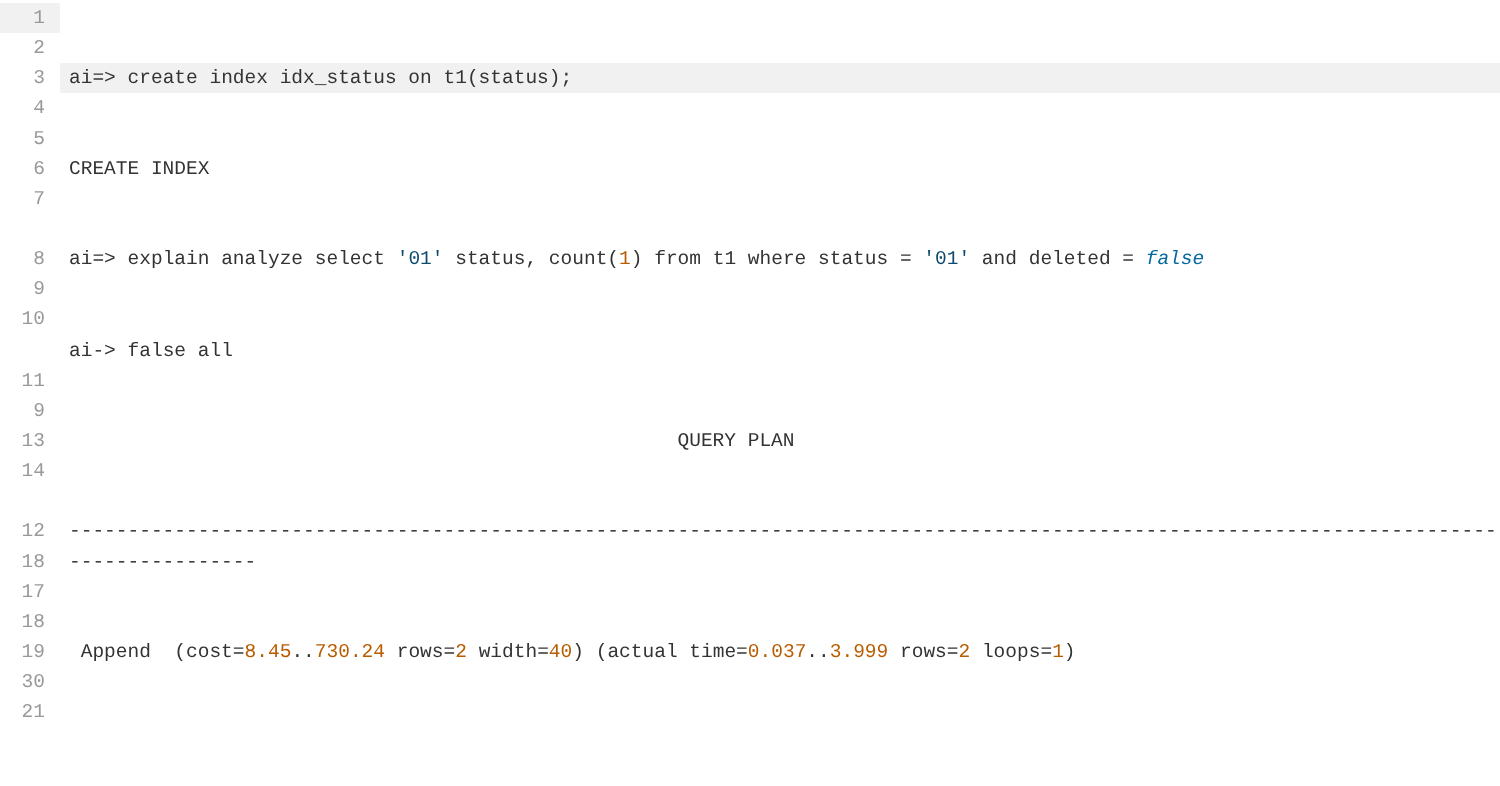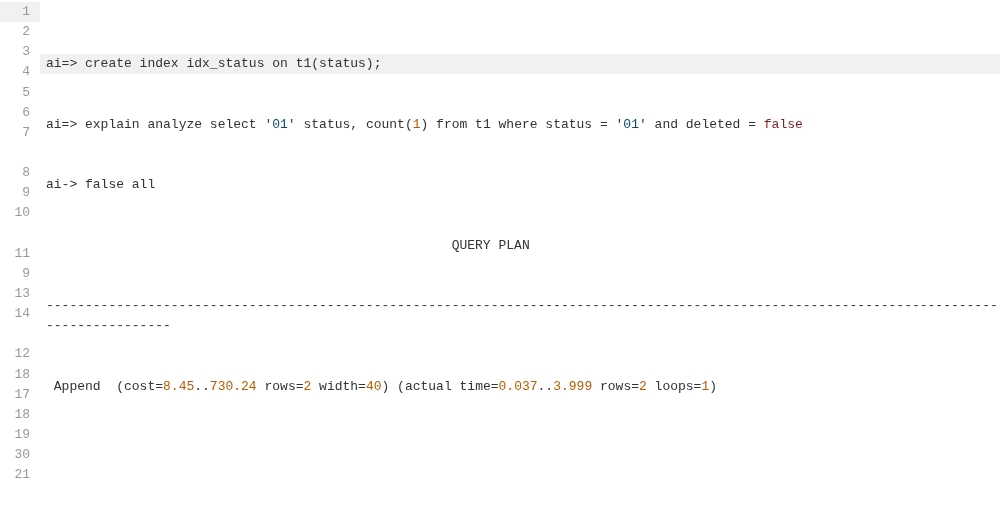--- a/index.html
+++ b/index.html
@@ -23,38 +23,38 @@
     user-select: none;
     padding-top: 2px;
   }
   .gutter .ln {
     padding-right: 10px;
     height: 20.15px;
   }
   .gutter .ln.tall2 { height: 40.3px; }
   .code {
     flex: 1 1 auto;
-    padding-top: 14px;
+    padding-top: 2px;
     white-space: pre;
     color: #333;
   }
   .code .line {
     height: 20.15px;
     padding-left: 6px;
   }
   .code .line.tall2 {
     height: 40.3px;
     white-space: pre-wrap;
     word-break: break-all;
   }
   .hl1 { background: #f1f1f1; }
   
   .t-brown { color: #b85c00; }   
   .t-green { color: #0c4a6e; }   
-  .t-olive { color: #7f1d1d; }
+  .t-olive { color: #0369a1; font-style: italic; }
 </style>
 </head>
 <body>
 
 <div class="editor">
   <div class="gutter">
     <div class="ln hl1">1</div>
     <div class="ln">2</div>
     <div class="ln">3</div>
     <div class="ln">4</div>
@@ -72,20 +72,21 @@
     <div class="ln">18</div>
     <div class="ln">17</div>
     <div class="ln">18</div>
     <div class="ln">19</div>
     <div class="ln">30</div>
     <div class="ln">21</div>
   </div>
 
   <div class="code">
     <div class="line hl1"><span>ai=&gt; </span><span>create index idx_status on t1(status);</span></div>
+    <div class="line"><span>CREATE INDEX</span></div>
     <div class="line"><span>ai=&gt; </span><span>explain analyze select </span><span class="t-green">'01'</span><span> status, count(</span><span class="t-brown">1</span><span>) from t1 where status = </span><span class="t-green">'01'</span><span> and deleted = </span><span class="t-olive">false</span></div>
     <div class="line"><span>ai-&gt; </span><span>false all</span></div>
     <div class="line"><span>                                                    QUERY PLAN</span></div>
     <div class="line tall2"><span>------------------------------------------------------------------------------------------------------------------------------------------</span></div>
     <div class="line"><span> Append  (cost=</span><span class="t-brown">8.45</span><span>..</span><span class="t-brown">730.24</span><span> rows=</span><span class="t-brown">2</span><span> width=</span><span class="t-brown">40</span><span>) (actual time=</span><span class="t-brown">0.037</span><span>..</span><span class="t-brown">3.999</span><span> rows=</span><span class="t-brown">2</span><span> loops=</span><span class="t-brown">1</span><span>)</span></div>
     
     
     
     
     

